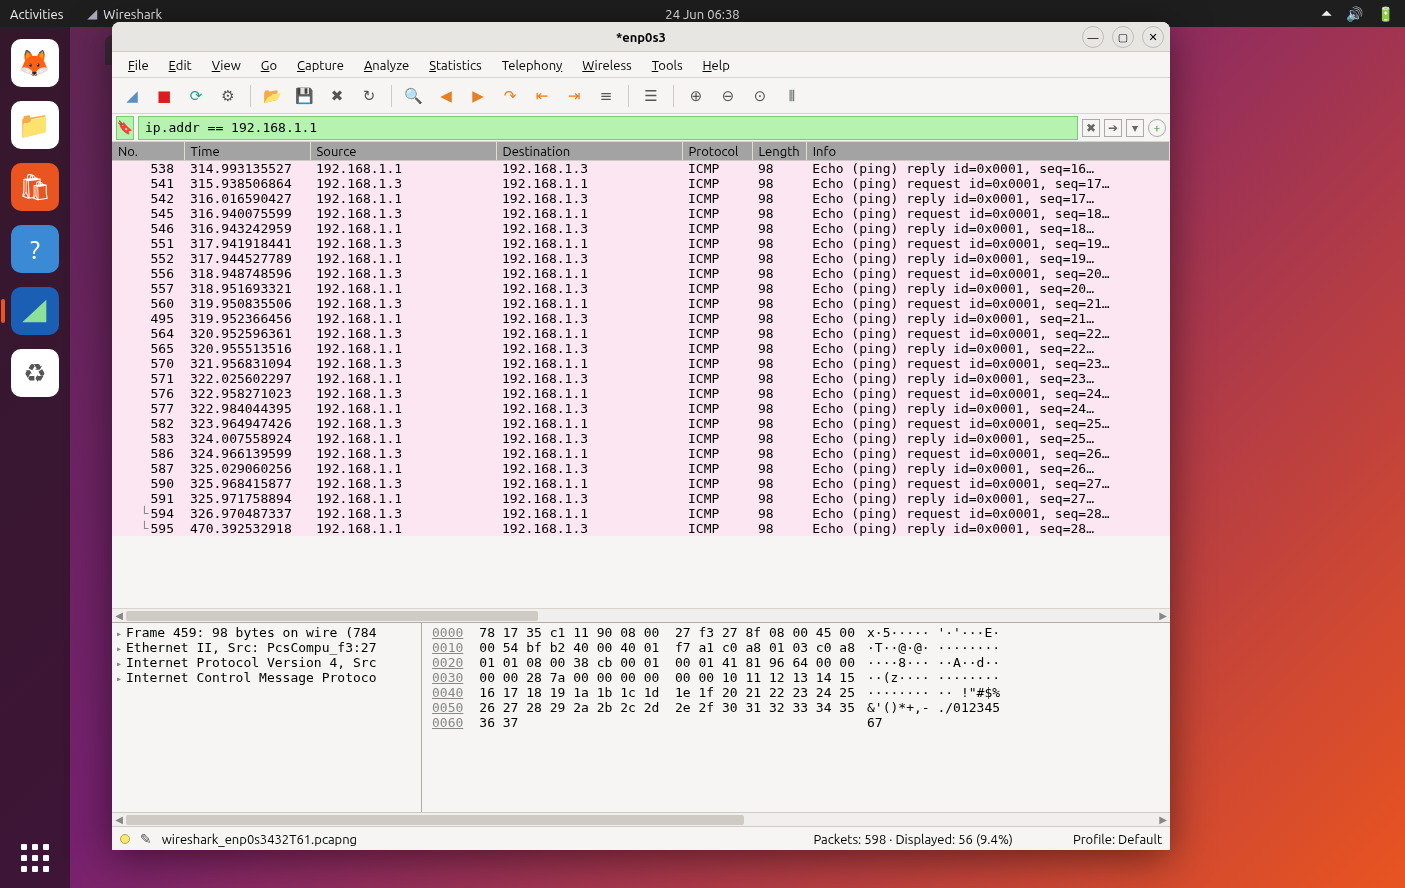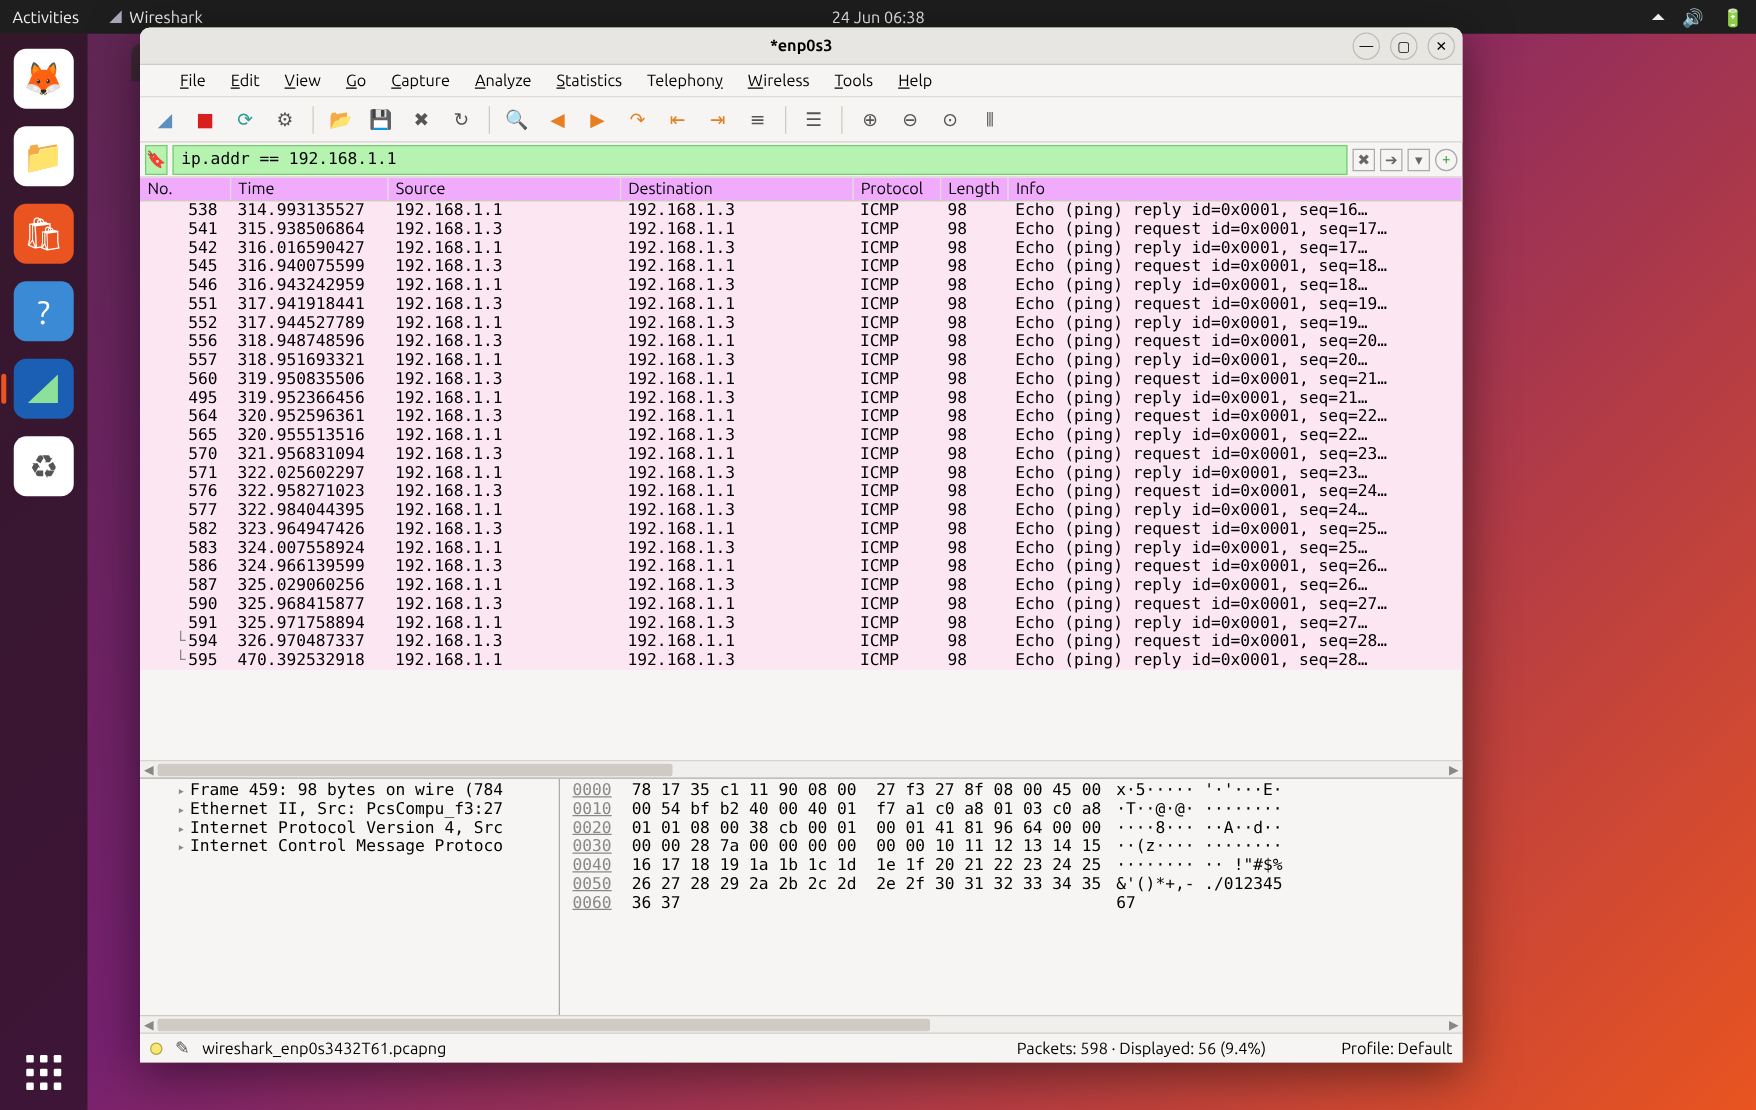--- a/index.html
+++ b/index.html
@@ -89,21 +89,21 @@
 .window-controls button {
   width: 22px; height: 22px; border-radius: 50%;
   border: 1px solid #c0bcb5; background: #e8e6e3;
   font-size: 11px; cursor: pointer;
   display:flex; align-items:center; justify-content:center;
 }
 .menubar {
   height: 26px; background: #f6f5f4;
   border-bottom: 1px solid #d8d4cd;
   display: flex; align-items: center;
-  padding: 0 24px; gap: 4px;
+  padding: 0 8px; gap: 4px;
   font-size: 13px;
 }
 .menubar span { padding: 3px 8px; cursor: pointer; }
 .menubar span u { text-decoration: underline; }
 .toolbar {
   height: 36px; background: #f6f5f4;
   border-bottom: 1px solid #d8d4cd;
   display: flex; align-items: center; padding: 0 6px; gap: 4px;
 }
 .tool-btn {
@@ -143,21 +143,21 @@
 .filter-ctrl.plus { color: #2a9d2a; border-radius:50%; }
 .packet-table {
   flex: 1 1 auto;
   overflow: hidden;
   font-family: "DejaVu Sans Mono", monospace;
   font-size: 13px;
 }
 .packet-table table { width: 100%; border-collapse: collapse; }
 .packet-table thead th {
   text-align: left; font-weight: normal;
-  background: #f0abfc; border-bottom: 1px solid #cfcbc4;
+  background: #a3a3a3; border-bottom: 1px solid #cfcbc4;
   border-right: 1px solid #e0ddd6;
   padding: 2px 6px; font-family: "Ubuntu", sans-serif;
   font-size: 13px;
 }
 .packet-table tbody td {
   padding: 0 6px; white-space: nowrap;
   background: #fce6f2;
 }
 .packet-table tbody tr.l-corner td:first-child::before { content: "└"; margin-right: 2px; color:#888; }
 .col-no { width: 72px; text-align:right; padding-right: 10px !important; }
@@ -167,21 +167,21 @@
 .col-proto { width: 70px; }
 .col-len { width: 52px; text-align: left; }
 .hscroll {
   height: 14px; background: #f0efed; border-top: 1px solid #d8d4cd;
   display:flex; align-items:center;
 }
 .hscroll .arrow { width:14px; text-align:center; color:#888; font-size:10px; cursor:pointer; }
 .hscroll .track { flex:1; height:10px; }
 .hscroll .thumb { width: 40%; height:100%; background:#cfcbc4; border-radius:2px; }
 .bottom-split {
-  height: 190px; display:flex; border-top: 1px solid #b0aca5; padding-left: 26px;
+  height: 190px; display:flex; border-top: 1px solid #b0aca5;
 }
 .details-pane {
   width: 310px; border-right:1px solid #b0aca5;
   font-family: "DejaVu Sans Mono", monospace; font-size:13px;
   padding: 2px 4px; overflow:hidden;
 }
 .details-pane .line { white-space: nowrap; }
 .details-pane .line::before { content: "▸"; color:#888; margin-right:4px; font-size:10px; }
 .hex-pane {
   flex:1; font-family:"DejaVu Sans Mono",monospace; font-size:13px;

